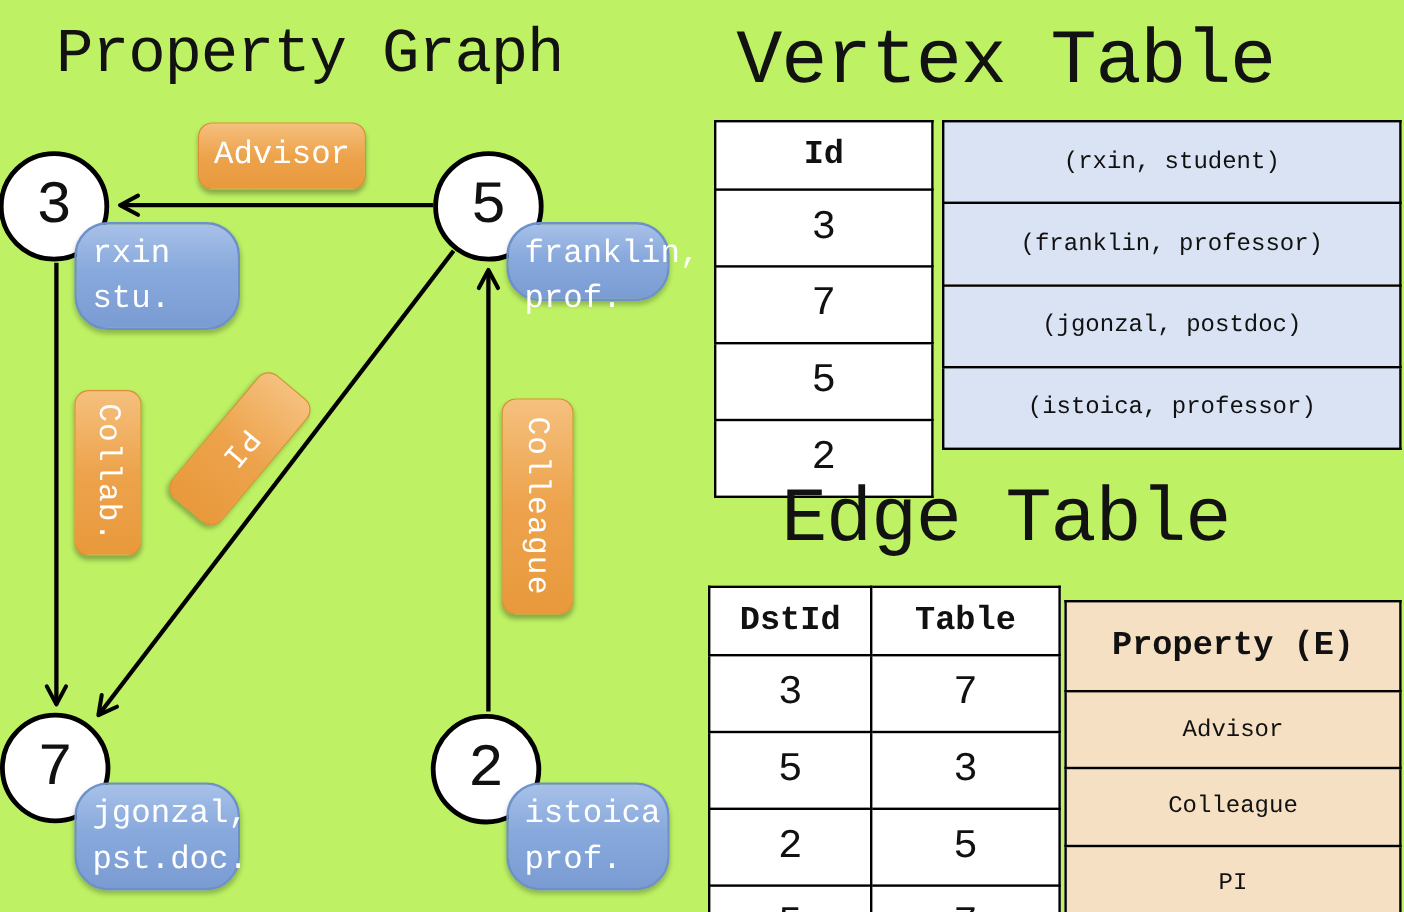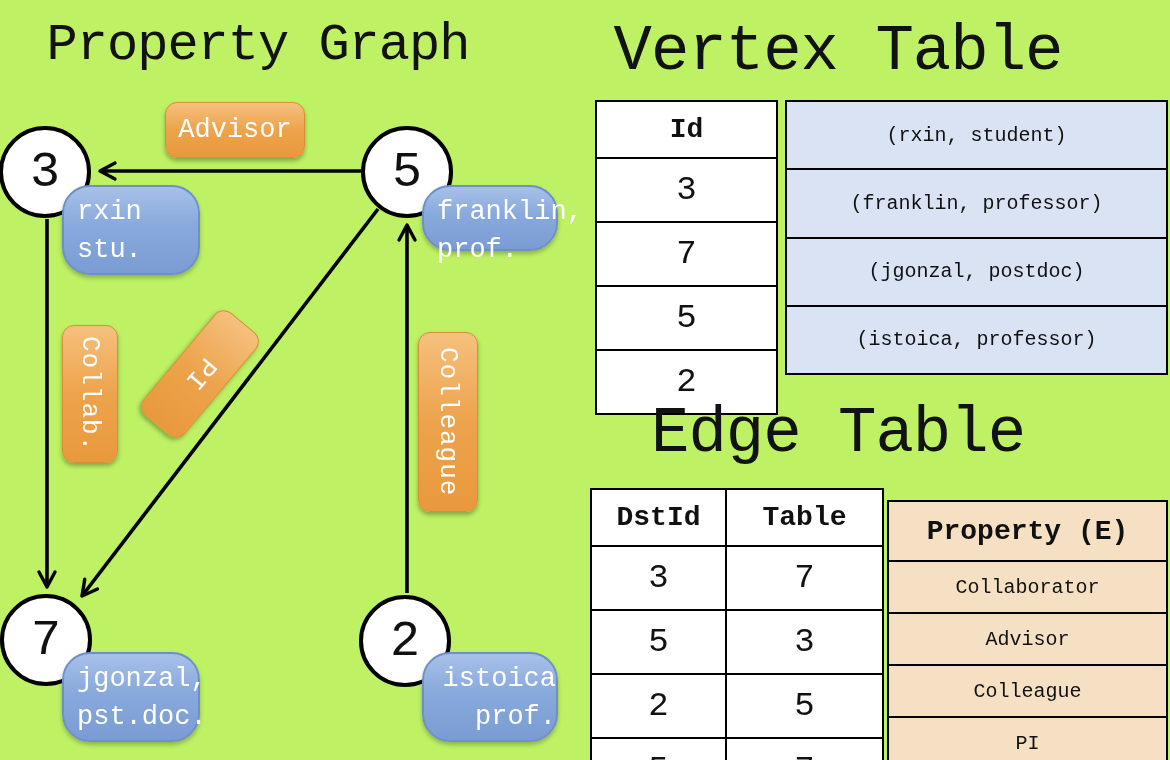--- a/index.html
+++ b/index.html
@@ -85,21 +85,21 @@
     <div>stu.</div>
   </div>
   <div class="vbox" style="left:422px;top:185px;width:136px;height:66px;">
     <div>franklin,</div>
     <div>prof.</div>
   </div>
   <div class="vbox" style="left:62px;top:652px;width:138px;height:90px;">
     <div>jgonzal,</div>
     <div>pst.doc.</div>
   </div>
-  <div class="vbox" style="left:422px;top:652px;width:136px;height:90px;text-align:right;">
+  <div class="vbox" style="left:422px;top:652px;width:136px;height:90px;">
     <div>istoica</div>
     <div>prof.</div>
   </div>
 
   <div class="obox" style="left:165px;top:102px;width:140px;height:56px;">
     <span>Advisor</span>
   </div>
   <div class="obox" style="left:62px;top:325px;width:56px;height:138px;">
     <span class="vtext">Collab.</span>
   </div>
@@ -179,23 +179,20 @@
     </tr>
   </tbody>
     </table>
 
   <table class="tbl" style="left:887px;top:488px;width:281px;height:270px;margin-top:12px;">
     <tbody>
         <tr>
           <td class="hdr tancell">Property (E)</td>
         </tr>
     <tr>
-          <td class="prop tancell">Collaborator</td>
-        </tr>
-    <tr>
           <td class="prop tancell">Advisor</td>
         </tr>
     <tr>
           <td class="prop tancell">Colleague</td>
         </tr>
     <tr>
           <td class="prop tancell">PI</td>
         </tr>
   </tbody>
     </table>

